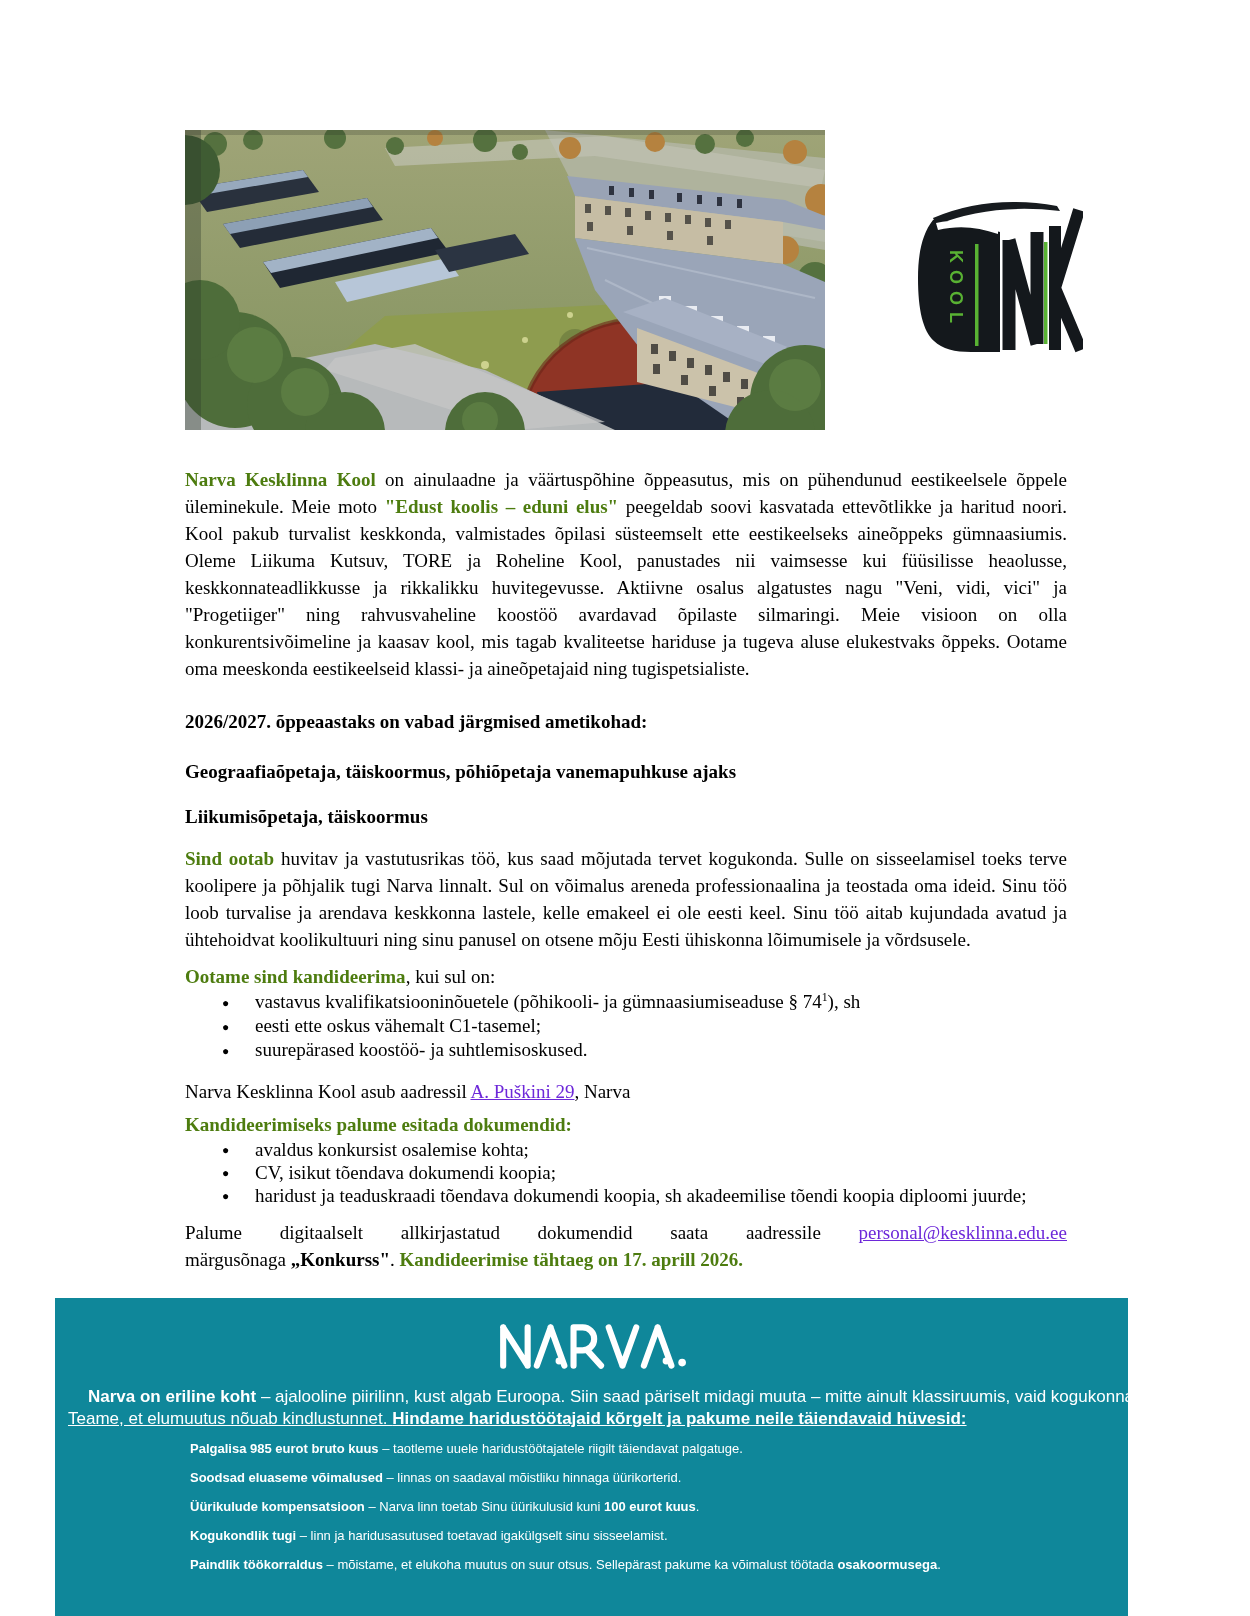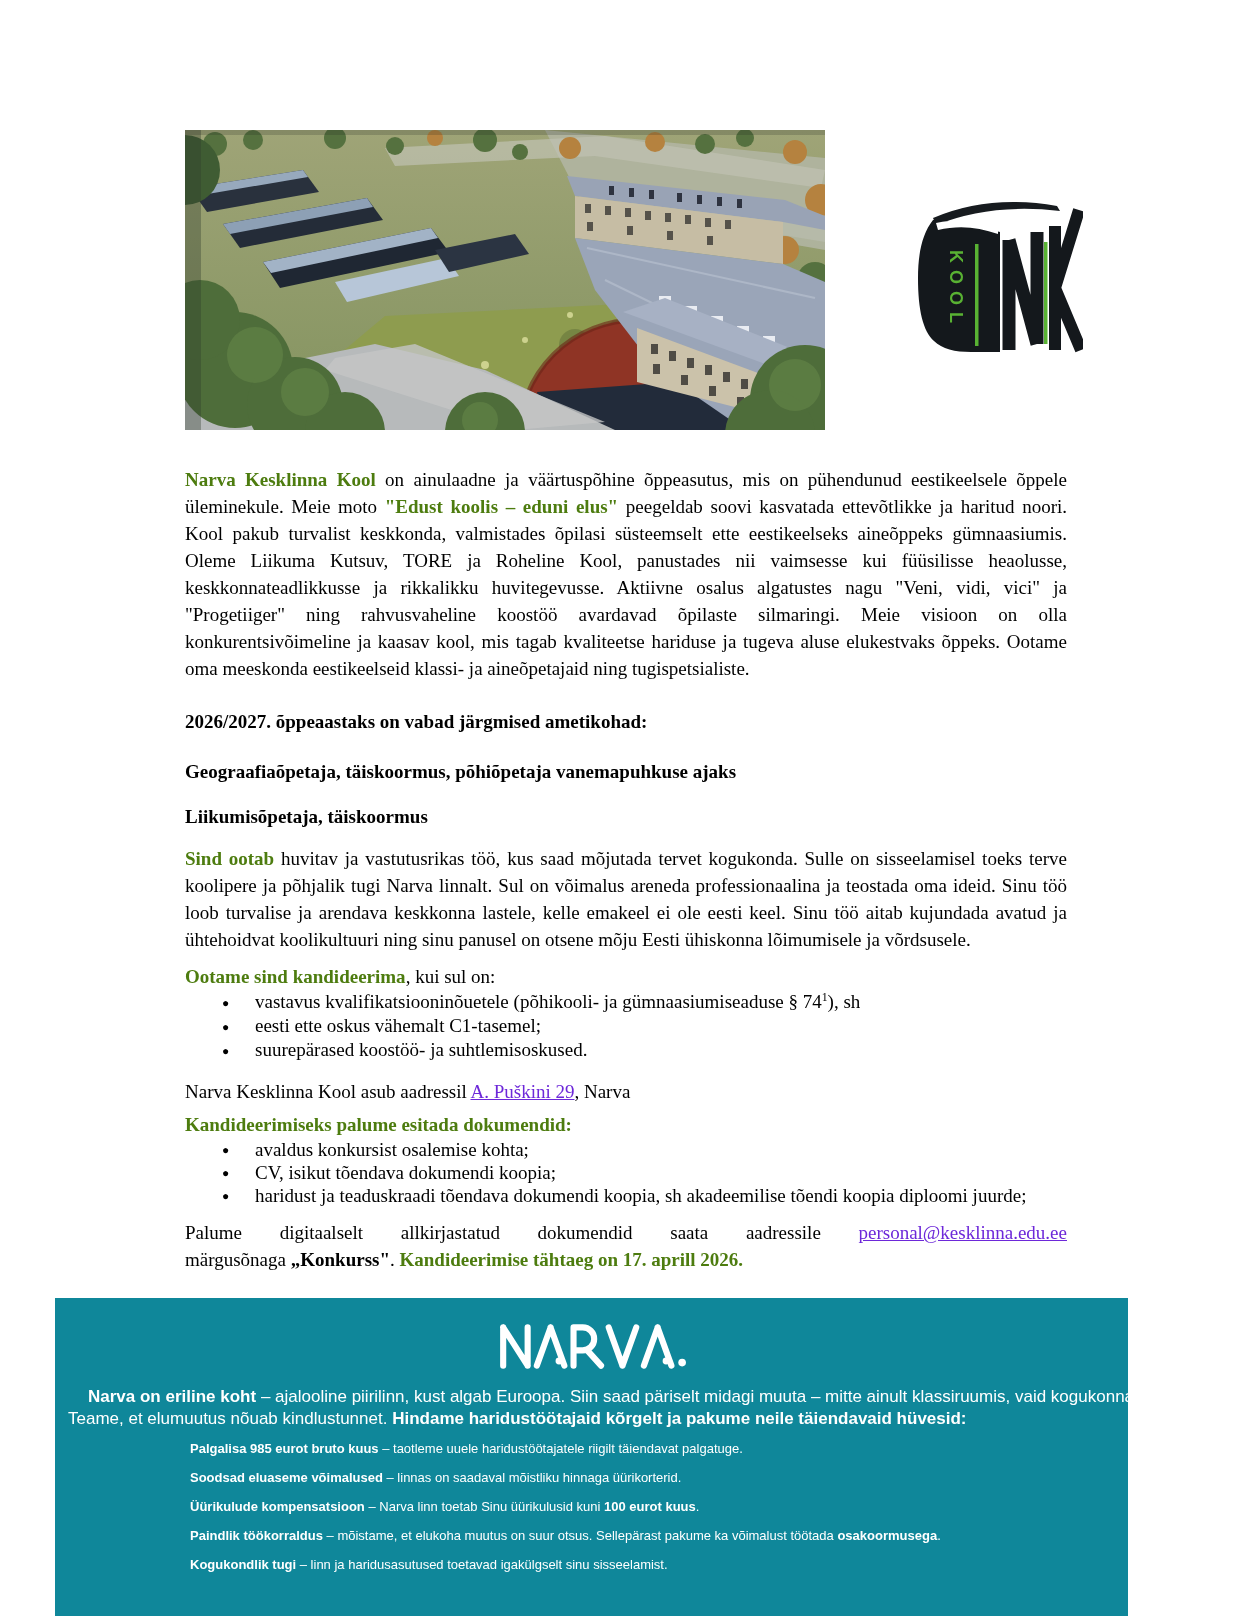--- a/index.html
+++ b/index.html
@@ -25,21 +25,21 @@
   ul.blist li::before{content:"●";position:absolute;left:0;top:1px;font-size:12px;}
   .bb{color:#4d7c0f;font-weight:bold;}
   .b{font-weight:bold;}
   .link{color:#6d28d9;text-decoration:underline;cursor:pointer;}
   .sup{vertical-align:super;font-size:0.62em;line-height:0;}
   .flexline{display:flex;justify-content:space-between;margin:0;}
   .footer{position:absolute;left:55px;top:1298px;width:1073px;height:318px;background:#0f879a;
           color:#fff;font-family:"Liberation Sans",sans-serif;overflow:hidden;}
   .narva{display:block;margin:18px auto 12px;width:195px;height:58px;}
   .fline1{white-space:nowrap;overflow:hidden;padding-left:33px;font-size:17px;line-height:21px;}
-  .fline2{padding-left:13px;font-size:17px;line-height:21px;margin-top:1px;}
+  .fline2{padding-left:13px;font-size:17px;line-height:21px;margin-top:1px;text-decoration:underline;}
   .benefits{margin-top:9px;}
   .benefit{padding-left:85px;padding-right:90px;text-indent:50px;font-size:13px;line-height:21px;margin-bottom:8px;}
 </style>
 </head>
 <body>
 
 <div class="page">
 
   <div class="hero">
 
@@ -246,18 +246,18 @@
           <circle cx="225" cy="56" r="4.5"></circle>
           <circle cx="246" cy="58" r="5"></circle>
       </g>
     </svg>
     <div class="fline1"><span class="b">Narva on eriline koht</span><span> – ajalooline piirilinn, kust algab Euroopa. Siin saad päriselt midagi muuta – mitte ainult klassiruumis, vaid kogukonnas.</span></div>
     <div class="fline2"><span>Teame, et elumuutus nõuab kindlustunnet. </span><span class="b">Hindame haridustöötajaid kõrgelt ja pakume neile täiendavaid hüvesid:</span></div>
     <div class="benefits">
         <div class="benefit"><span class="b">Palgalisa 985 eurot bruto kuus</span><span> – taotleme uuele haridustöötajatele riigilt täiendavat palgatuge.</span></div>
         <div class="benefit"><span class="b">Soodsad eluaseme võimalused</span><span> – linnas on saadaval mõistliku hinnaga üürikorterid.</span></div>
         <div class="benefit"><span class="b">Üürikulude kompensatsioon</span><span> – Narva linn toetab Sinu üürikulusid kuni </span><span class="b">100 eurot kuus</span><span>.</span></div>
+        <div class="benefit"><span class="b">Kogukondlik tugi</span><span> – linn ja haridusasutused toetavad igakülgselt sinu sisseelamist.</span></div>
         <div class="benefit"><span class="b">Paindlik töökorraldus</span><span> – mõistame, et elukoha muutus on suur otsus. Sellepärast pakume ka võimalust töötada </span><span class="b">osakoormusega</span><span>.</span></div>
-        <div class="benefit"><span class="b">Kogukondlik tugi</span><span> – linn ja haridusasutused toetavad igakülgselt sinu sisseelamist.</span></div>
       </div>
   </div>
 
 </div>
 
 </body></html>

